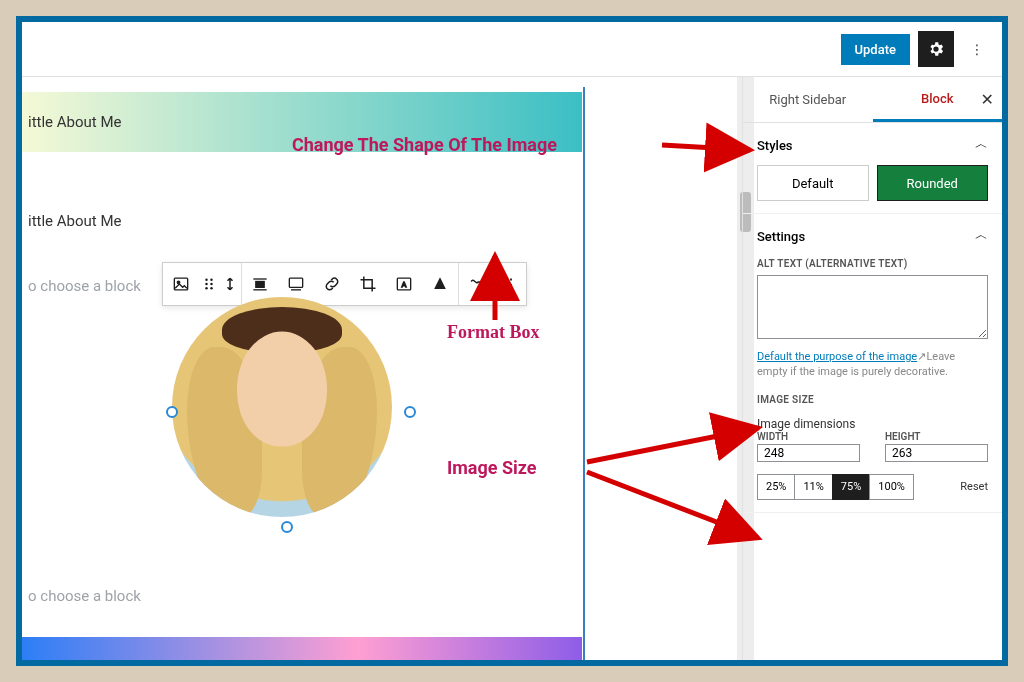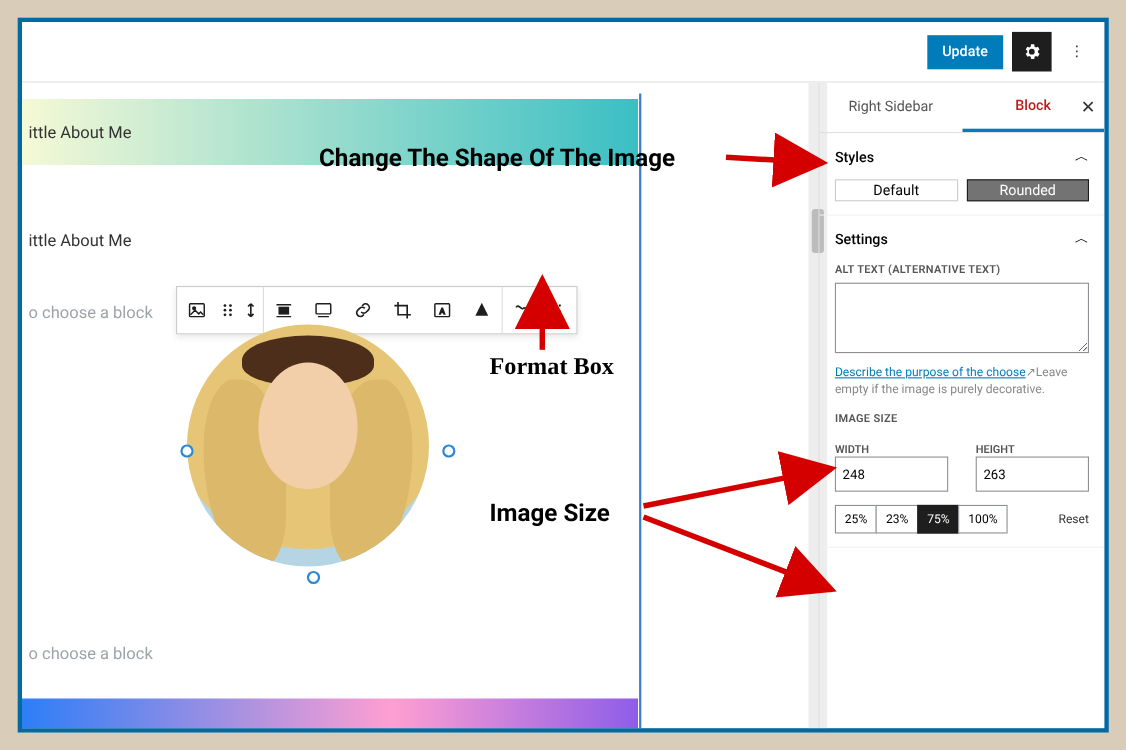--- a/index.html
+++ b/index.html
@@ -1,17 +1,17 @@
 <!DOCTYPE html>
 <html><head>
 <meta charset="utf-8">
 <style>
   * { box-sizing: border-box; margin: 0; padding: 0; font-family: -apple-system, BlinkMacSystemFont, "Segoe UI", Roboto, sans-serif; }
   body { background: #d9cdb9; padding: 16px; }
-  .frame { width: 992px; height: 650px; background: #fff; border: 4px solid #0369a1; position: relative; overflow: hidden; }
+  .frame { width: 992px; height: 650px; background: #fff; border: 6px solid #0369a1; position: relative; overflow: hidden; }
   .topbar { position: absolute; top: 0; left: 0; right: 0; height: 55px; border-bottom: 1px solid #e0e0e0; display: flex; justify-content: flex-end; align-items: center; padding: 0 10px; gap: 8px; }
   .btn-update { background: #007cba; color: #fff; border: none; padding: 8px 14px; font-size: 13px; font-weight: 500; cursor: pointer; }
   .btn-gear { background: #1e1e1e; color: #fff; border: none; width: 36px; height: 36px; display: flex; align-items: center; justify-content: center; cursor: pointer; }
   .btn-more { background: none; border: none; width: 30px; height: 36px; display: flex; align-items: center; justify-content: center; cursor: pointer; color: #333; }
   .canvas { position: absolute; left: 0; top: 55px; width: 780px; bottom: 0; overflow: hidden; }
   .sidebar { position: absolute; right: 0; top: 55px; width: 260px; bottom: 0; border-left: 1px solid #e0e0e0; display: flex; flex-direction: column; overflow-y: auto; }
   .scroll-gap { position: absolute; left: 715px; top: 55px; bottom: 0; width: 17px; background: #ededed; }
   .scroll-thumb { position: absolute; top: 115px; left: 3px; width: 11px; height: 40px; background: #bcbcbc; border-radius: 3px; }
 
   
@@ -43,39 +43,39 @@
   .tool-more { width: 30px; display: flex; align-items: center; justify-content: center; cursor: pointer; }
 
   
   .sb-tabs { display: flex; border-bottom: 1px solid #e0e0e0; height: 46px; align-items: stretch; position: relative; }
   .sb-tab { flex: 1; display: flex; align-items: center; justify-content: center; font-size: 13px; color: #555; cursor: pointer; }
   .sb-tab.active { color: #b91c1c; border-bottom: 3px solid #007cba; font-weight: 500; }
   .sb-close { position: absolute; right: 8px; top: 13px; cursor: pointer; color: #333; font-size: 16px; }
   .sb-section { padding: 12px 14px; border-bottom: 1px solid #f0f0f0; }
   .sb-head { display: flex; justify-content: space-between; align-items: flex-end; font-size: 13px; font-weight: 500; cursor: pointer; }
   .style-btns { display: flex; gap: 8px; margin-top: 12px; }
-  .style-btn { flex: 1; height: 20px; border: 1px solid #ccc; background: #fff; font-size: 13px; cursor: pointer; }
-  .style-btn.dark { background: #737373; color: #fff; border-color: #1e1e1e; }
+  .style-btn { flex: 1; height: 36px; border: 1px solid #ccc; background: #fff; font-size: 13px; cursor: pointer; }
+  .style-btn.dark { background: #15803d; color: #fff; border-color: #1e1e1e; }
   .sb-label { font-size: 10px; font-weight: 600; letter-spacing: 0.3px; color: #555; margin-top: 14px; margin-bottom: 6px; }
   .sb-textarea { width: 100%; height: 64px; border: 1px solid #8c8f94; resize: both; font-size: 12px; }
   .sb-help { font-size: 11px; color: #888; margin-top: 6px; line-height: 1.4; }
   .sb-help a { color: #007cba; text-decoration: underline; }
   .sb-select { width: 100%; height: 34px; border: 1px solid #8c8f94; padding: 0 8px; font-size: 13px; background: #fff; }
   .dim-label { font-size: 12px; color: #333; margin-top: 12px; }
-  .dim-row { display: flex; gap: 25px; margin-top: 17px; }
+  .dim-row { display: flex; gap: 25px; margin-top: 0; }
   .dim-col { flex: 1; }
   .dim-col-label { font-size: 10px; font-weight: 600; color: #555; }
-  .dim-input { width: 100%; height: 32px; border: 1px solid #8c8f94; padding: 0 6px; font-size: 12px; }
+  .dim-input { width: 100%; height: 18px; border: 1px solid #8c8f94; padding: 0 6px; font-size: 12px; }
   .pct-row { display: flex; align-items: center; margin-top: 12px; }
   .pct-btn { height: 26px; padding: 0 8px; font-size: 11px; border: 1px solid #8c8f94; background: #fff; cursor: pointer; margin-right: -1px; }
   .pct-btn.active { background: #1e1e1e; color: #fff; border-color: #1e1e1e; }
   .reset-btn { margin-left: auto; font-size: 11px; color: #333; background: none; border: none; cursor: pointer; }
 
   
-  .anno { position: absolute; color: #000000; font-weight: 700; font-size: 22px; pointer-events: none; }
+  .anno { position: absolute; color: #be185d; font-weight: 700; font-size: 18px; pointer-events: none; }
   .arrow-svg { position: absolute; pointer-events: none; }
 </style>
 </head>
 <body>
 
 <div class="frame">
 
   <div class="topbar">
     <button class="btn-update">Update</button>
     <button class="btn-gear">
@@ -208,39 +208,40 @@
     </div>
 
     <div class="sb-section">
       <div class="sb-head">
         <span>Settings</span>
         <span>︿</span>
       </div>
       <div class="sb-label">ALT TEXT (ALTERNATIVE TEXT)</div>
       <textarea class="sb-textarea" style=""></textarea>
       <div class="sb-help">
-        <a href="#">Describe the purpose of the choose</a>↗<span>Leave empty if the image is purely decorative.</span>
+        <a href="#">Default the purpose of the image</a>↗<span>Leave empty if the image is purely decorative.</span>
       </div>
 
       <div class="sb-label">IMAGE SIZE</div>
 
+      <div class="dim-label">Image dimensions</div>
       <div class="dim-row">
         <div class="dim-col">
           <div class="dim-col-label">WIDTH</div>
           <input class="dim-input" value="248" style="">
         </div>
         <div class="dim-col">
           <div class="dim-col-label">HEIGHT</div>
           <input class="dim-input" value="263" style="">
         </div>
       </div>
 
       <div class="pct-row">
         <button class="pct-btn">25%</button>
-        <button class="pct-btn">23%</button>
+        <button class="pct-btn">11%</button>
         <button class="pct-btn active">75%</button>
         <button class="pct-btn">100%</button>
         <button class="reset-btn">Reset</button>
       </div>
     </div>
   </div>
 
   <div class="anno" style="left:270px; top:112px;">Change The Shape Of The Image</div>
   <div class="anno" style="left:425px; top:300px;font-family:Liberation Serif, serif;">Format Box</div>
   <div class="anno" style="left:425px; top:435px;">Image Size</div>

